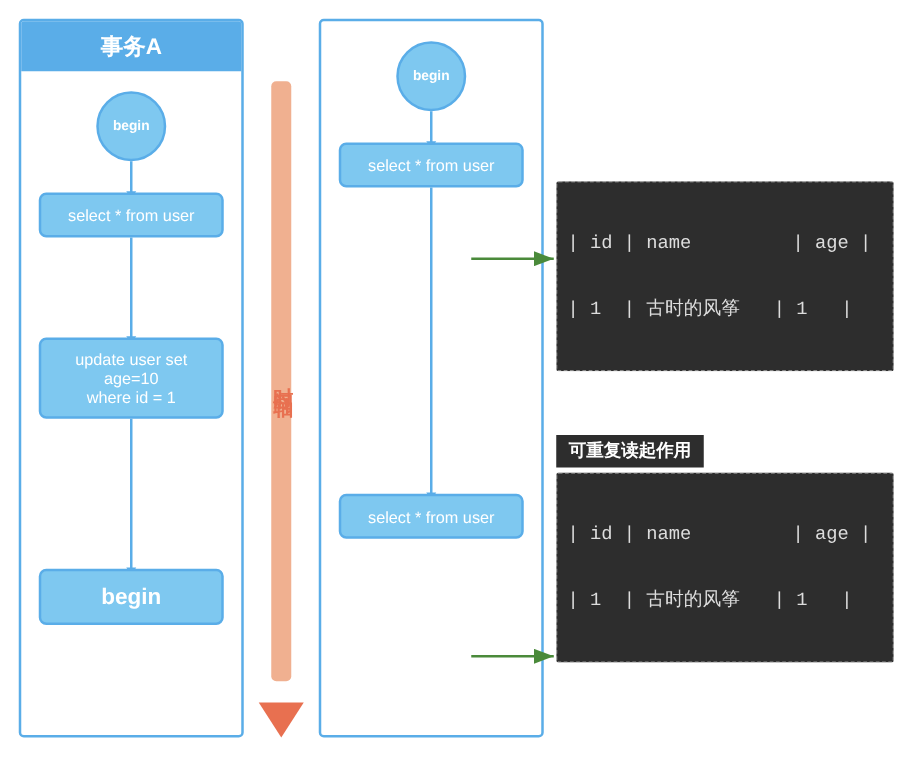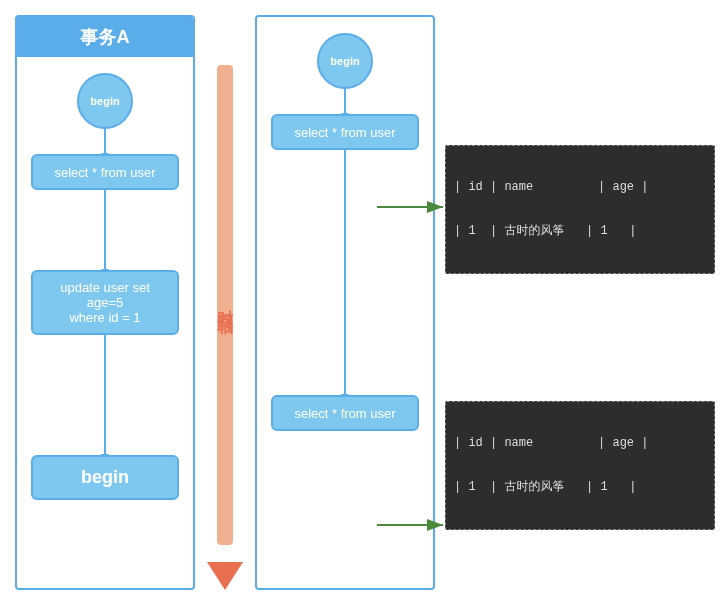--- a/index.html
+++ b/index.html
@@ -150,21 +150,21 @@
       flex-direction: column;
       justify-content: space-between;
       padding-top: 130px;
       padding-bottom: 60px;
     }
 
     .result-table {
       background: #2d2d2d;
       border: 1px dashed #888;
       padding: 6px 8px;
-      font-size: 12px;
+      font-size: 15px;
       color: #ddd;
       font-family: 'Courier New', monospace;
       white-space: pre;
       border-radius: 2px;
       margin-left: 10px;
     }
 
     .result-table-container {
       display: flex;
       flex-direction: column;
@@ -261,21 +261,21 @@
           <div class="v-flow">
             <div class="begin-circle">
               <span>begin</span>
             </div>
             <div class="arrow-connector" style="height:25px;"></div>
             <div class="sql-box">
               <span>select * from user</span>
             </div>
             <div class="arrow-connector" style="height:80px;"></div>
             <div class="sql-box" style="min-height:52px;">
-              <span style="white-space:pre-line;">update user set age=5
+              <span style="white-space:pre-line;">update user set age=10
 where id = 1</span>
             </div>
             <div class="arrow-connector" style="height:120px;"></div>
             <div class="commit-box">
               <span>begin</span>
             </div>
           </div>
         </div>
       </div>
 
@@ -308,20 +308,23 @@
       <div class="right-area">
 
         <div class="result-table-container">
           <div class="result-table">
             <div>| id | name         | age |</div>
             <div>| 1  | 古时的风筝   | 1   |</div>
           </div>
         </div>
 
         <div>
+          <div class="label-repeatable">
+            <span>可重复读起作用</span>
+          </div>
           <div class="result-table-container">
             <div class="result-table">
               <div>| id | name         | age |</div>
               <div>| 1  | 古时的风筝   | 1   |</div>
             </div>
           </div>
         </div>
       </div>
 
     </div>

